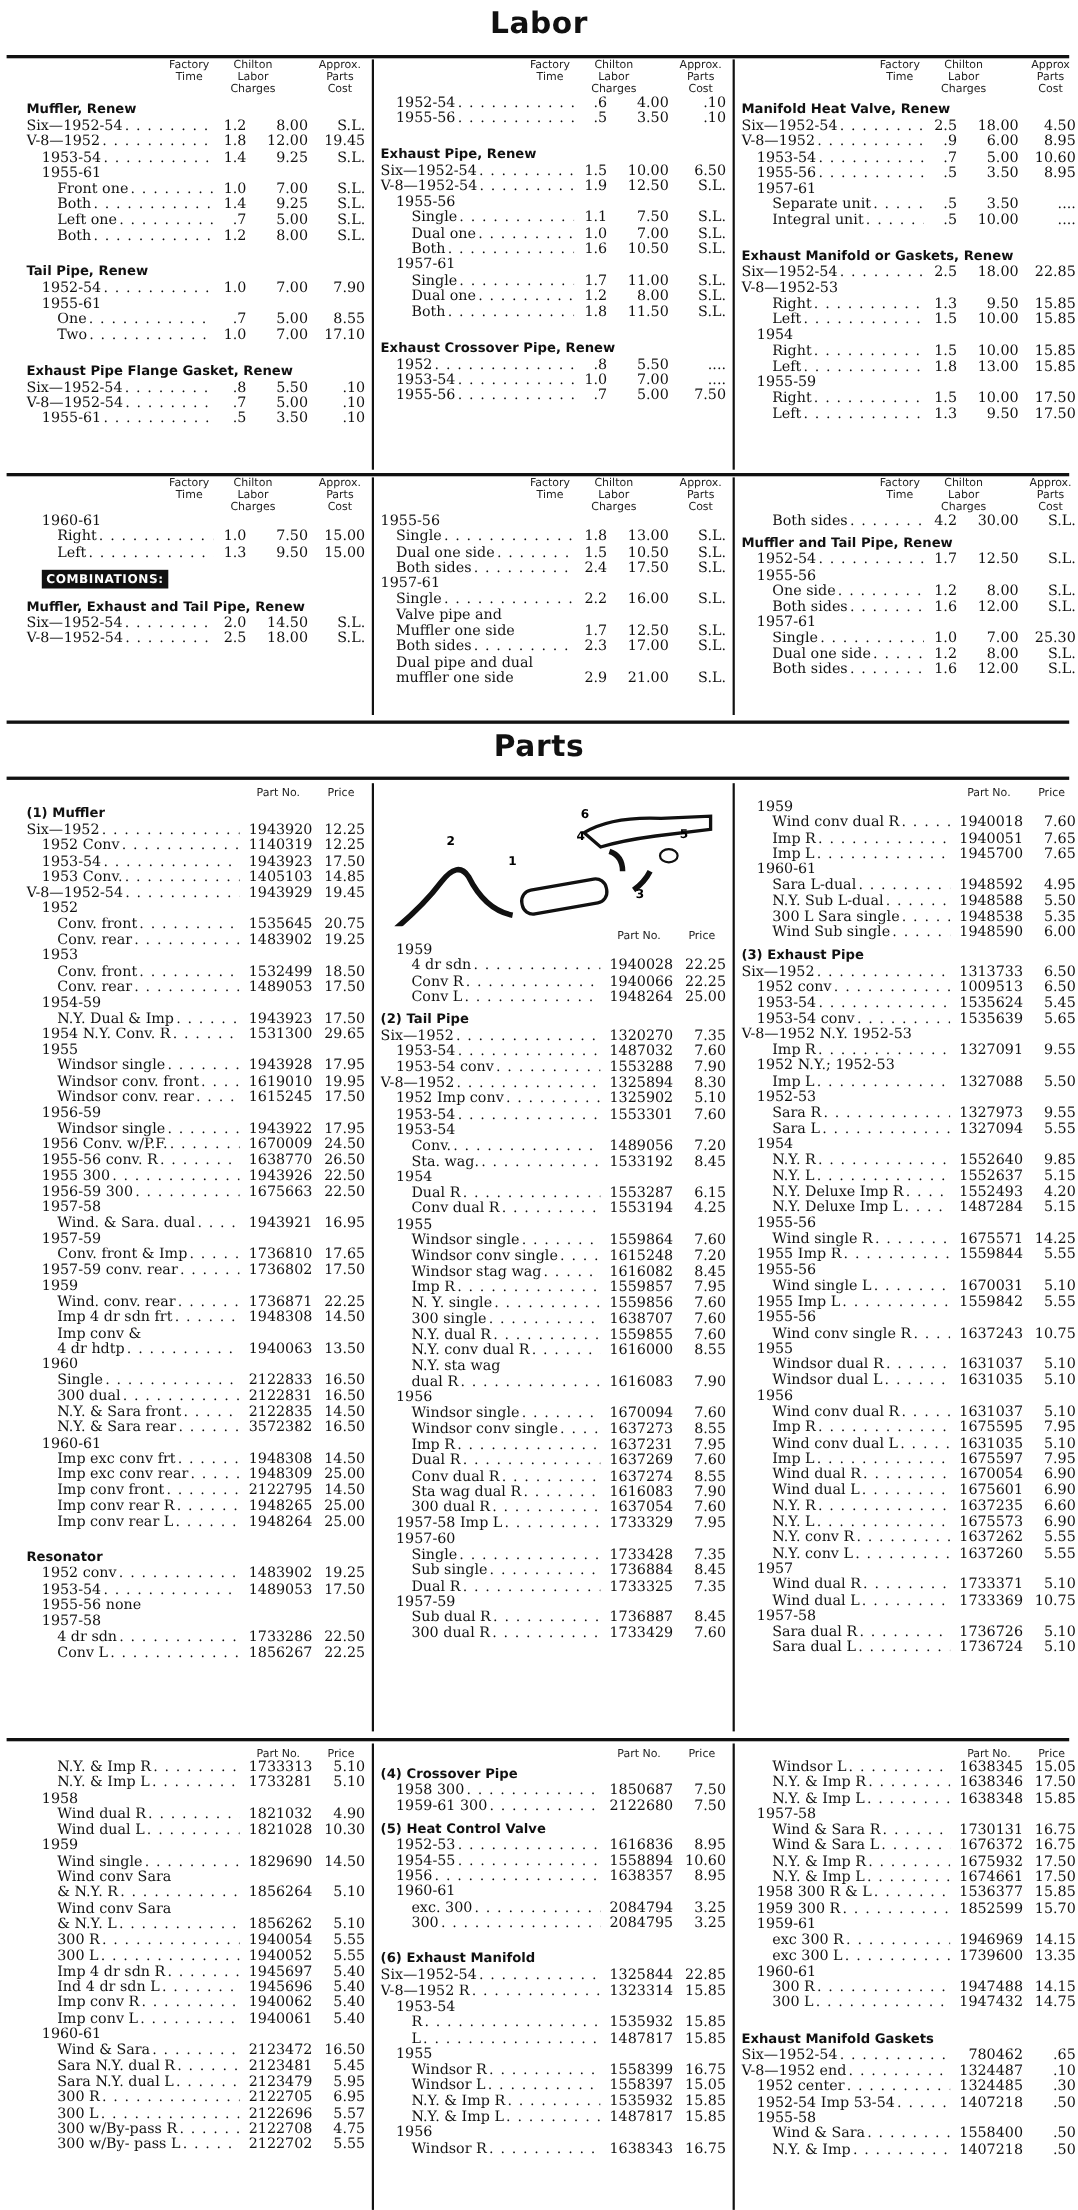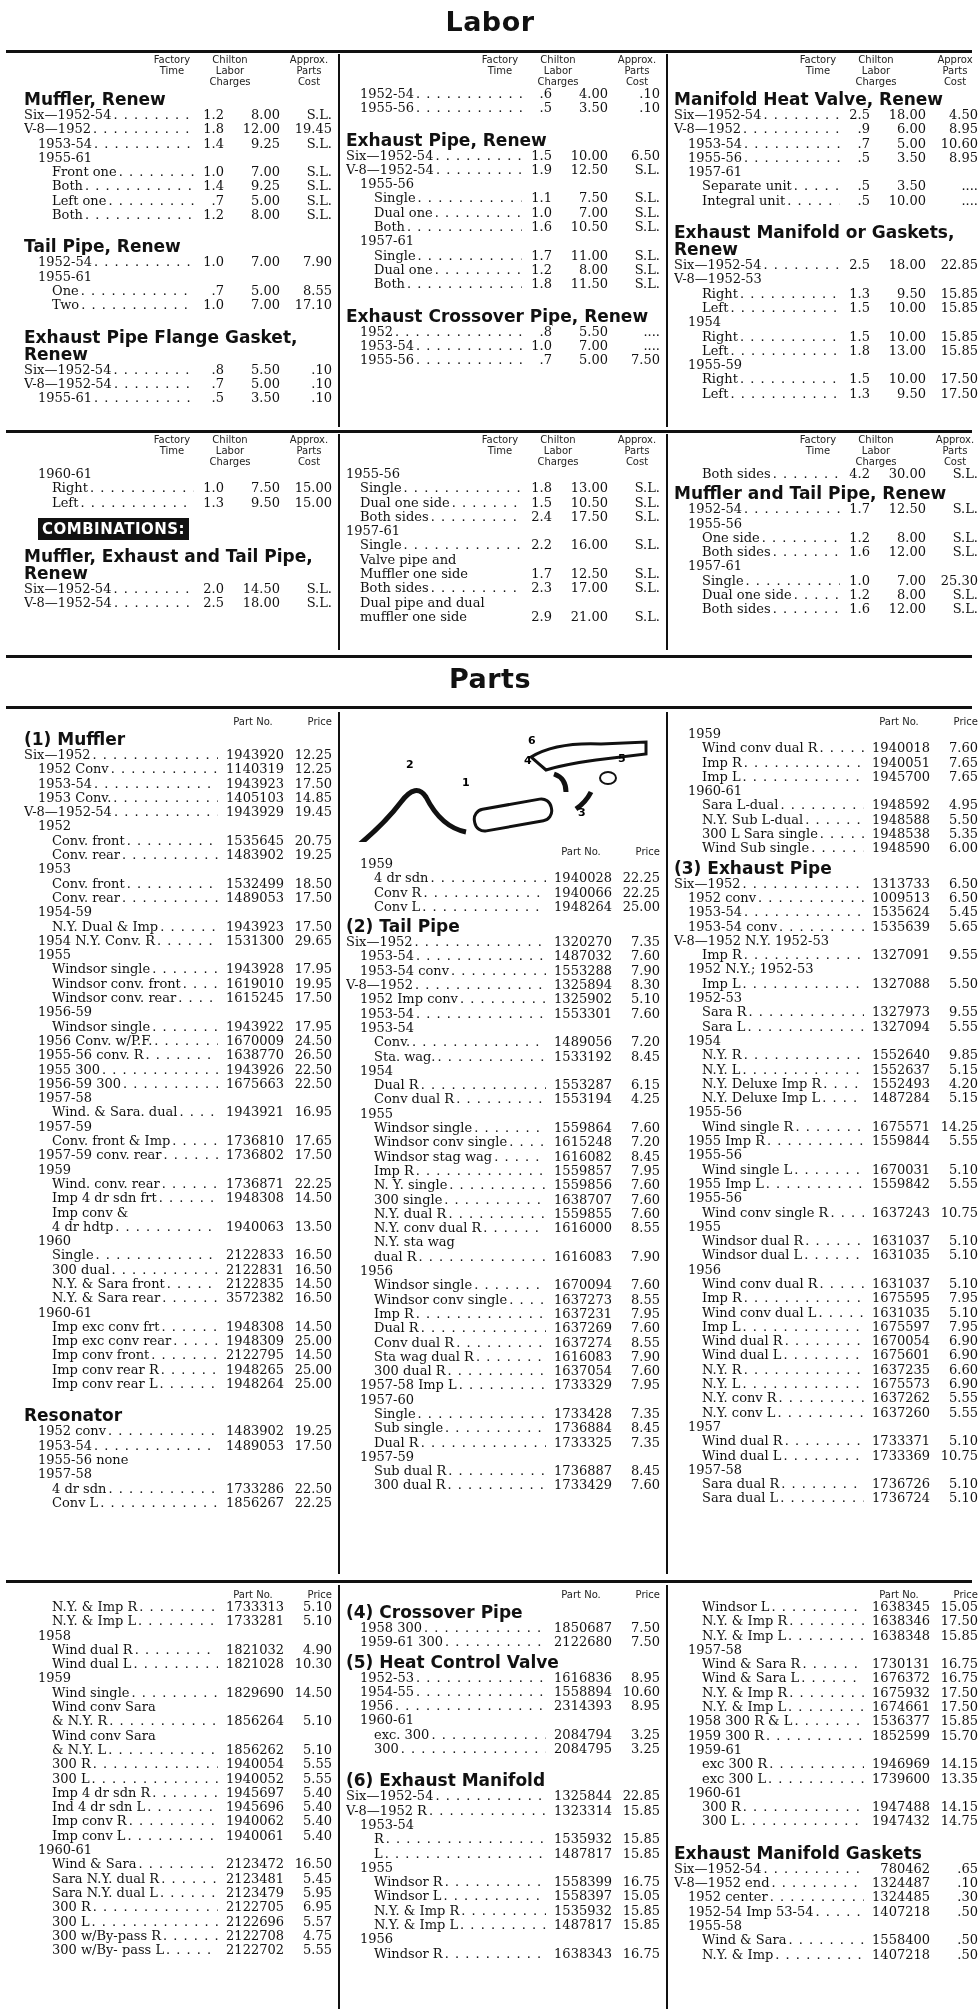--- a/index.html
+++ b/index.html
@@ -10,37 +10,37 @@
   .col { box-sizing: border-box; position: relative; padding: 0 6px; }
   .col.c1 { width: 322px; border-right: 2px solid #111; }
   .col.c2 { width: 328px; border-right: 2px solid #111; }
   .col.c3 { width: 316px; }
   .colhead { display: flex; justify-content: flex-end; font-family: "DejaVu Sans", sans-serif; font-size: 10px; line-height: 11px; color: #222; text-align: center; }
   .colhead .h { display: inline-block; }
   .colhead .hf { width: 60px; }
   .colhead .hc { width: 56px; }
   .colhead .hp { width: 46px; margin-left: 28px; }
   .colhead .hpn { width: 70px; }
-  .colhead .hpr { width: 44px; text-align: right; }
-  .sec { font-family: "DejaVu Sans", sans-serif; font-weight: bold; font-size: 17px; line-height: 17px; margin-top: 4px; }
+  .colhead .hpr { width: 44px; }
+  .sec { font-family: "DejaVu Sans", sans-serif; font-weight: bold; font-size: 12px; line-height: 17px; margin-top: 4px; }
   .row { display: flex; align-items: baseline; font-size: 13px; line-height: 14.3px; white-space: nowrap; }
   .row .lab { flex: 1; overflow: hidden; position: relative; }
   .row .lab::after { content: " . . . . . . . . . . . . . . . . . . . . . . . . . . . . . . . . . . . . . . . . . . . ."; position: absolute; white-space: nowrap; letter-spacing: 1px; }
   .row.nodots .lab::after { content: ""; }
   .row .lab span { background: #fff; position: relative; z-index: 1; padding-right: 2px; }
   .row .v { text-align: right; }
   .labor .v.t { width: 30px; background: #fff; position: relative; z-index: 1; }
   .labor .v.c { width: 56px; }
   .labor .v.p { width: 52px; }
   .parts .v.pn { width: 66px; background: #fff; position: relative; z-index: 1; }
   .parts .v.pr { width: 48px; }
   .i0 { padding-left: 0; }
   .i1 { padding-left: 14px; }
   .i2 { padding-left: 28px; }
-  .combo { display: inline-block; background: #111; color: #fff; font-family: "DejaVu Sans", sans-serif; font-weight: bold; font-size: 15px; padding: 2px 4px; margin: 8px 0 4px 14px; letter-spacing: 0.5px; }
+  .combo { display: inline-block; background: #111; color: #fff; font-family: "DejaVu Sans", sans-serif; font-weight: bold; font-size: 11px; padding: 2px 4px; margin: 8px 0 4px 14px; letter-spacing: 0.5px; }
   .spacer { height: 12px; }
   .illus { height: 130px; position: relative; }
   .illus svg { position: absolute; left: 0; top: 0; }
 </style>
 </head>
 <body>
 
 <div class="title" style="top:6px;">Labor</div>
 <div class="hrule" style="top:50px;"></div>
 
@@ -1533,21 +1533,21 @@
         <div class="v pn">1616836</div>
         <div class="v pr">8.95</div>
       </div>
       <div class="row">
         <div class="lab i1"><span>1954-55</span></div>
         <div class="v pn">1558894</div>
         <div class="v pr">10.60</div>
       </div>
       <div class="row">
         <div class="lab i1"><span>1956</span></div>
-        <div class="v pn">2314393</div>
+        <div class="v pn">1638357</div>
         <div class="v pr">8.95</div>
       </div>
       <div class="row nodots">
         <div class="lab i1"><span>1960-61</span></div>
         <div class="v pn"></div>
         <div class="v pr"></div>
       </div>
       <div class="row">
         <div class="lab i2"><span>exc. 300</span></div>
         <div class="v pn">2084794</div>

